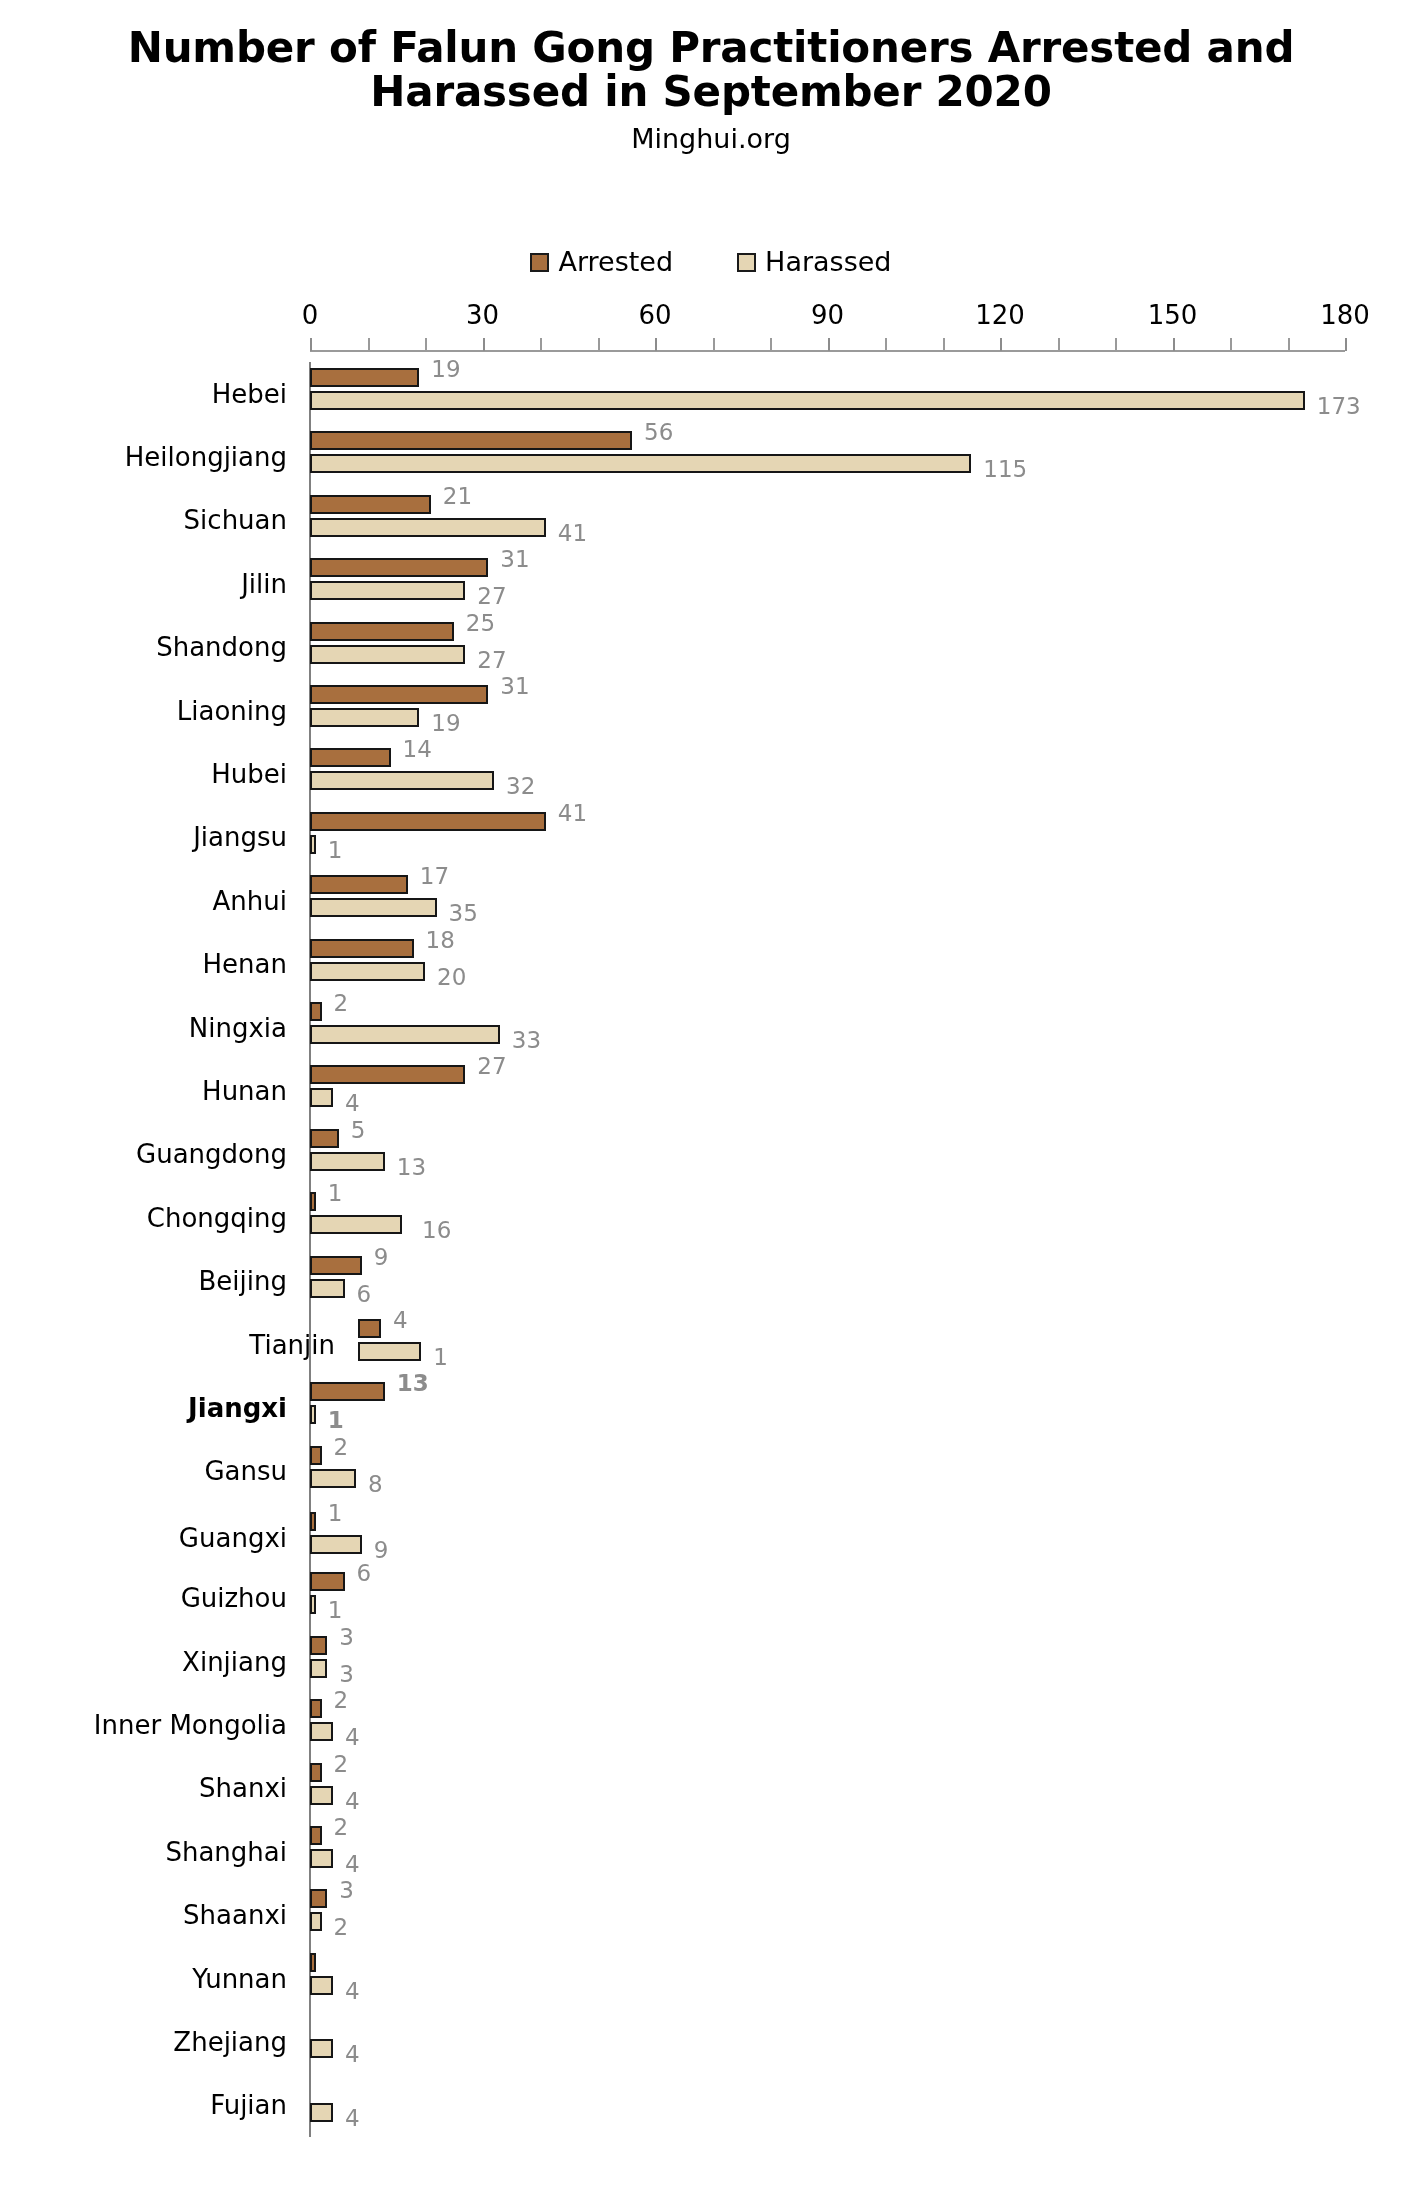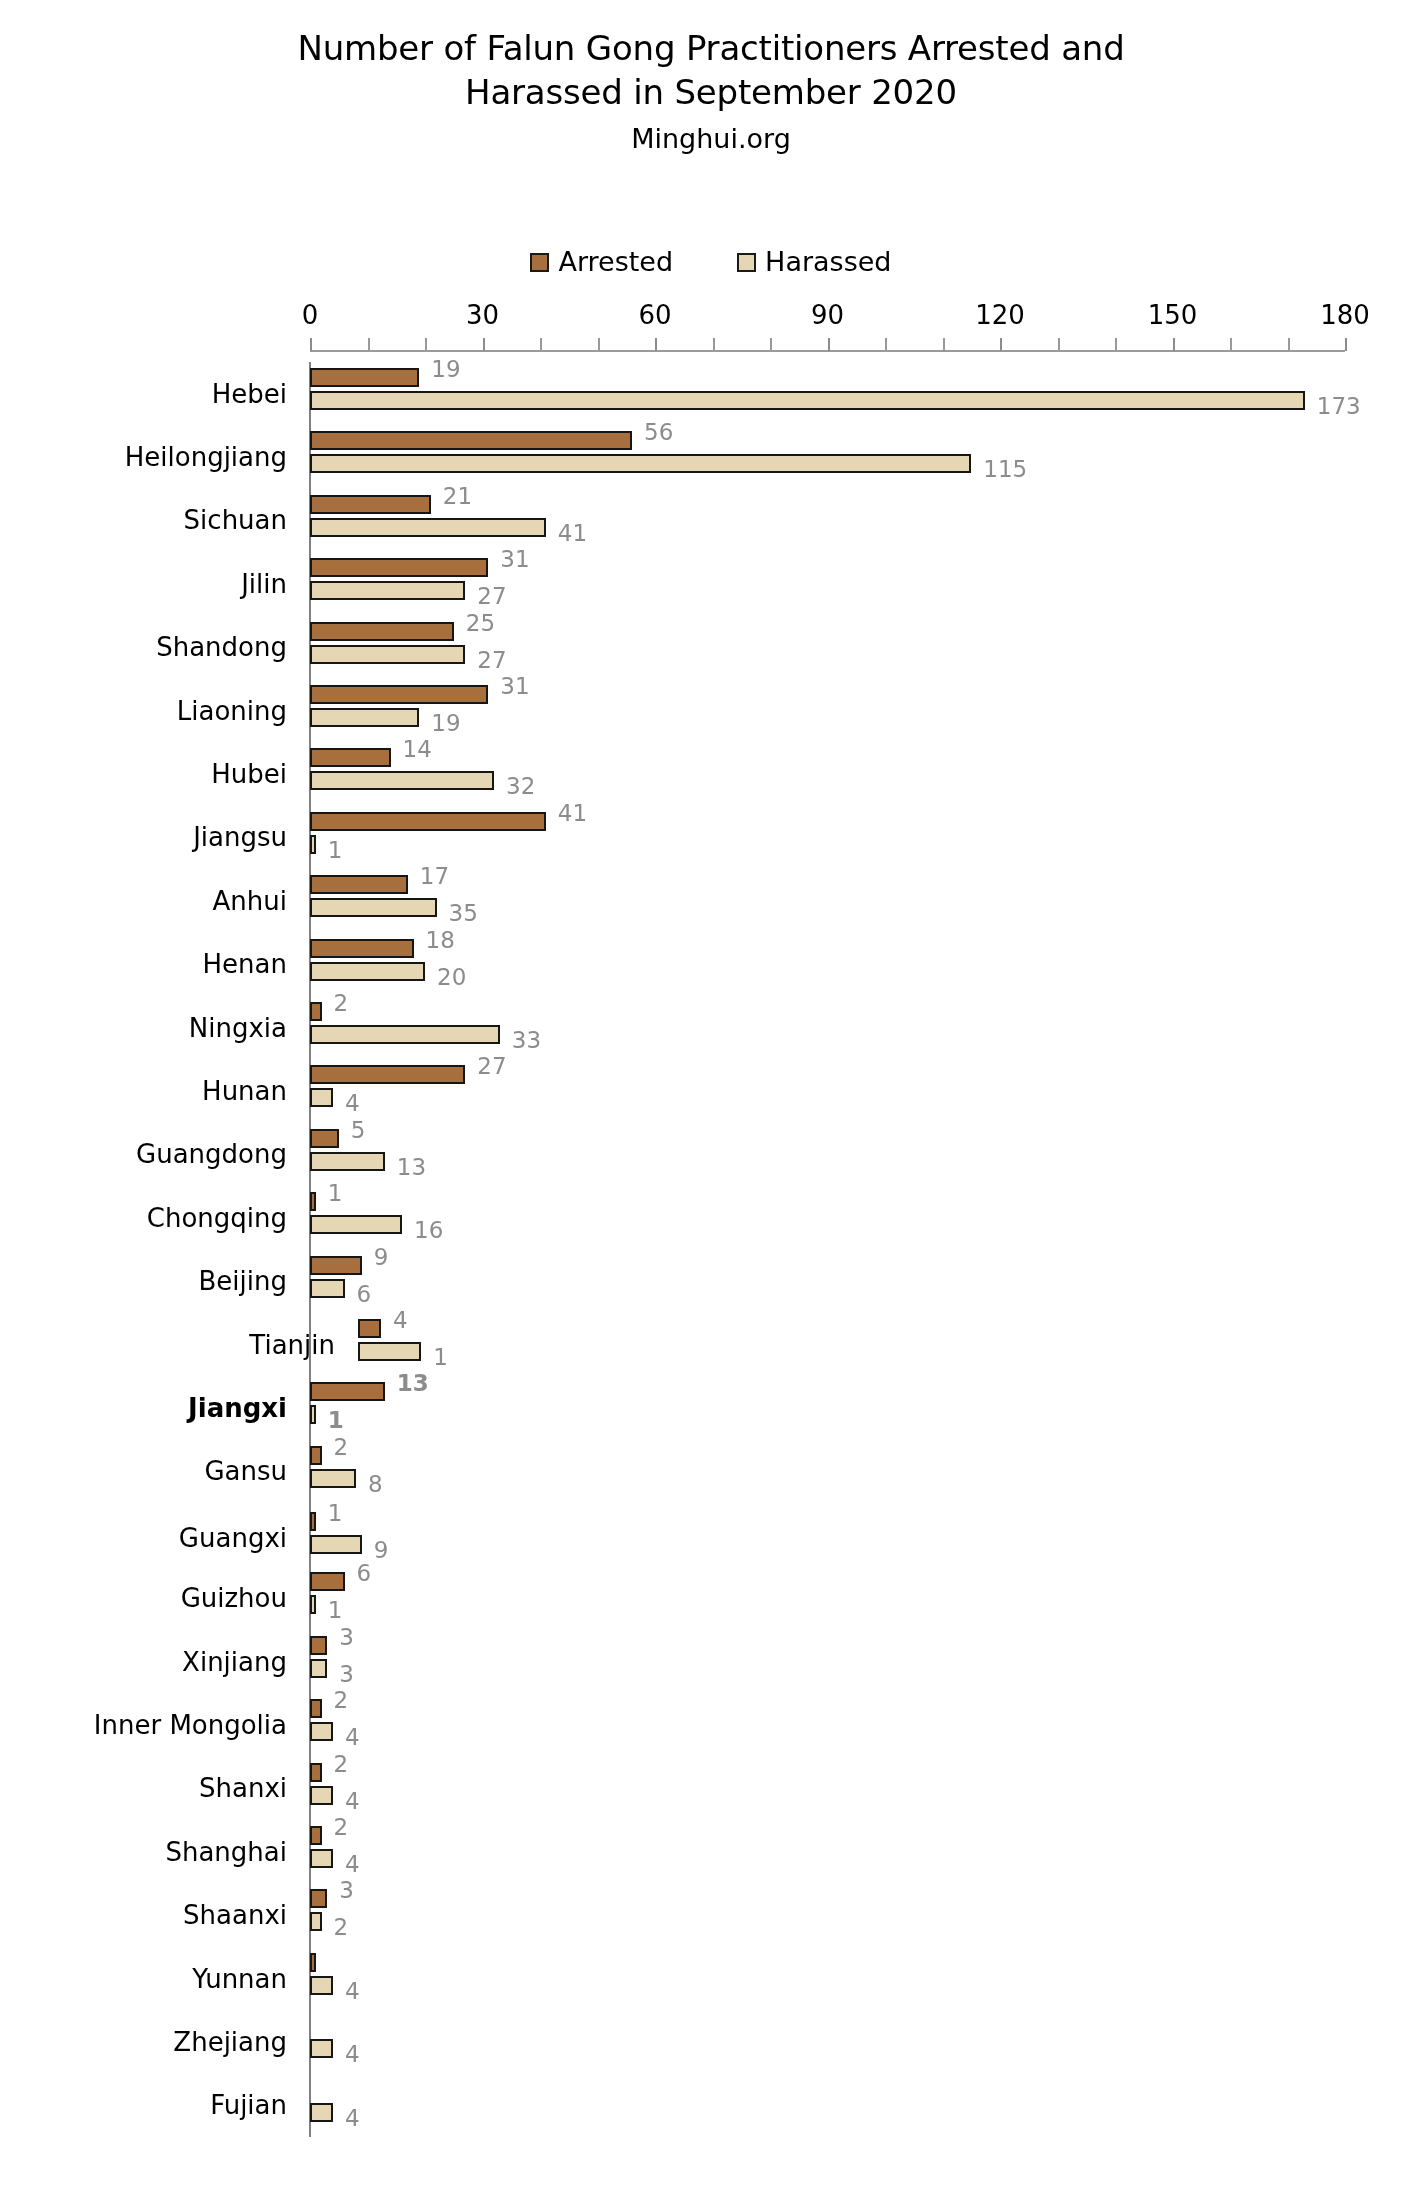--- a/index.html
+++ b/index.html
@@ -9,22 +9,22 @@
     width: 1422px; height: 2194px;
     font-family: "DejaVu Sans", sans-serif;
   }
   #page { position: relative; width: 1422px; height: 2194px; overflow: hidden; }
 
   
   .title {
     position: absolute; left: 0; top: 26px; width: 1422px;
     text-align: center;
     font-family: "DejaVu Sans", sans-serif;
-    font-weight: 400;
-    font-size: 34px;
+    font-weight: 700;
+    font-size: 42px;
     line-height: 44px;
     color: #000000;
     letter-spacing: -0.2px;
   }
   .subtitle {
     position: absolute; left: 0; top: 123px; width: 1422px;
     text-align: center;
     font-size: 27px;
     color: #000000;
   }
@@ -259,21 +259,21 @@
           <div class="bar arrested" style="width: 28.75px; background: rgb(168, 111, 62);"></div>
           <div class="val arrested" style="left: 40.75px;">5</div>
           <div class="bar harassed" style="width: 74.75px; background: rgb(229, 214, 180);"></div>
           <div class="val harassed" style="left: 86.75px;">13</div>
         </div>
         <div class="row" style="top: 824.107px; height: 63.3929px;">
           <div class="cat-label">Chongqing</div>
           <div class="bar arrested" style="width: 5.75px; background: rgb(168, 111, 62);"></div>
           <div class="val arrested" style="left: 17.75px;">1</div>
           <div class="bar harassed" style="width: 92px; background: rgb(229, 214, 180);"></div>
-          <div class="val harassed" style="left: 104px;">16</div>
+          <div class="val harassed" style="left: 112px;">16</div>
         </div>
         <div class="row" style="top: 887.5px; height: 63.3929px;">
           <div class="cat-label">Beijing</div>
           <div class="bar arrested" style="width: 51.75px; background: rgb(168, 111, 62);"></div>
           <div class="val arrested" style="left: 63.75px;">9</div>
           <div class="bar harassed" style="width: 34.5px; background: rgb(229, 214, 180);"></div>
           <div class="val harassed" style="left: 46.5px;">6</div>
         </div>
         <div class="row" style="top: 950.893px; height: 63.3929px; margin-left: 48px;">
           <div class="cat-label">Tianjin</div>

